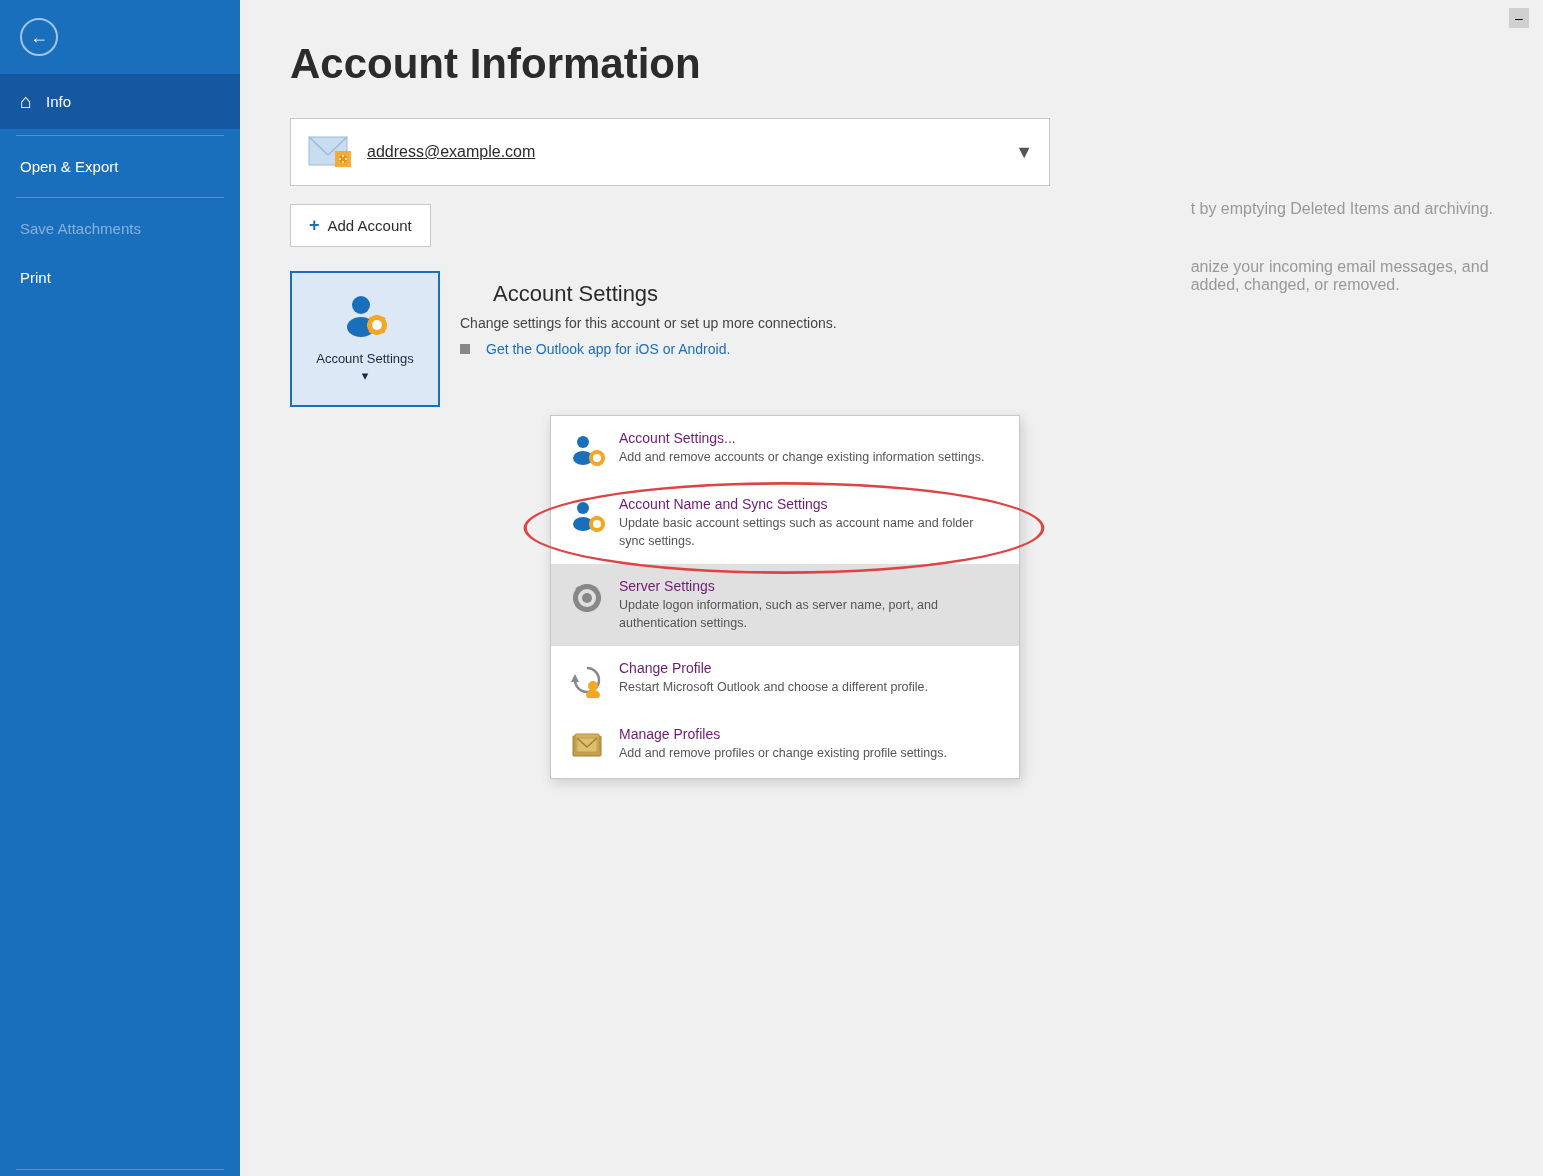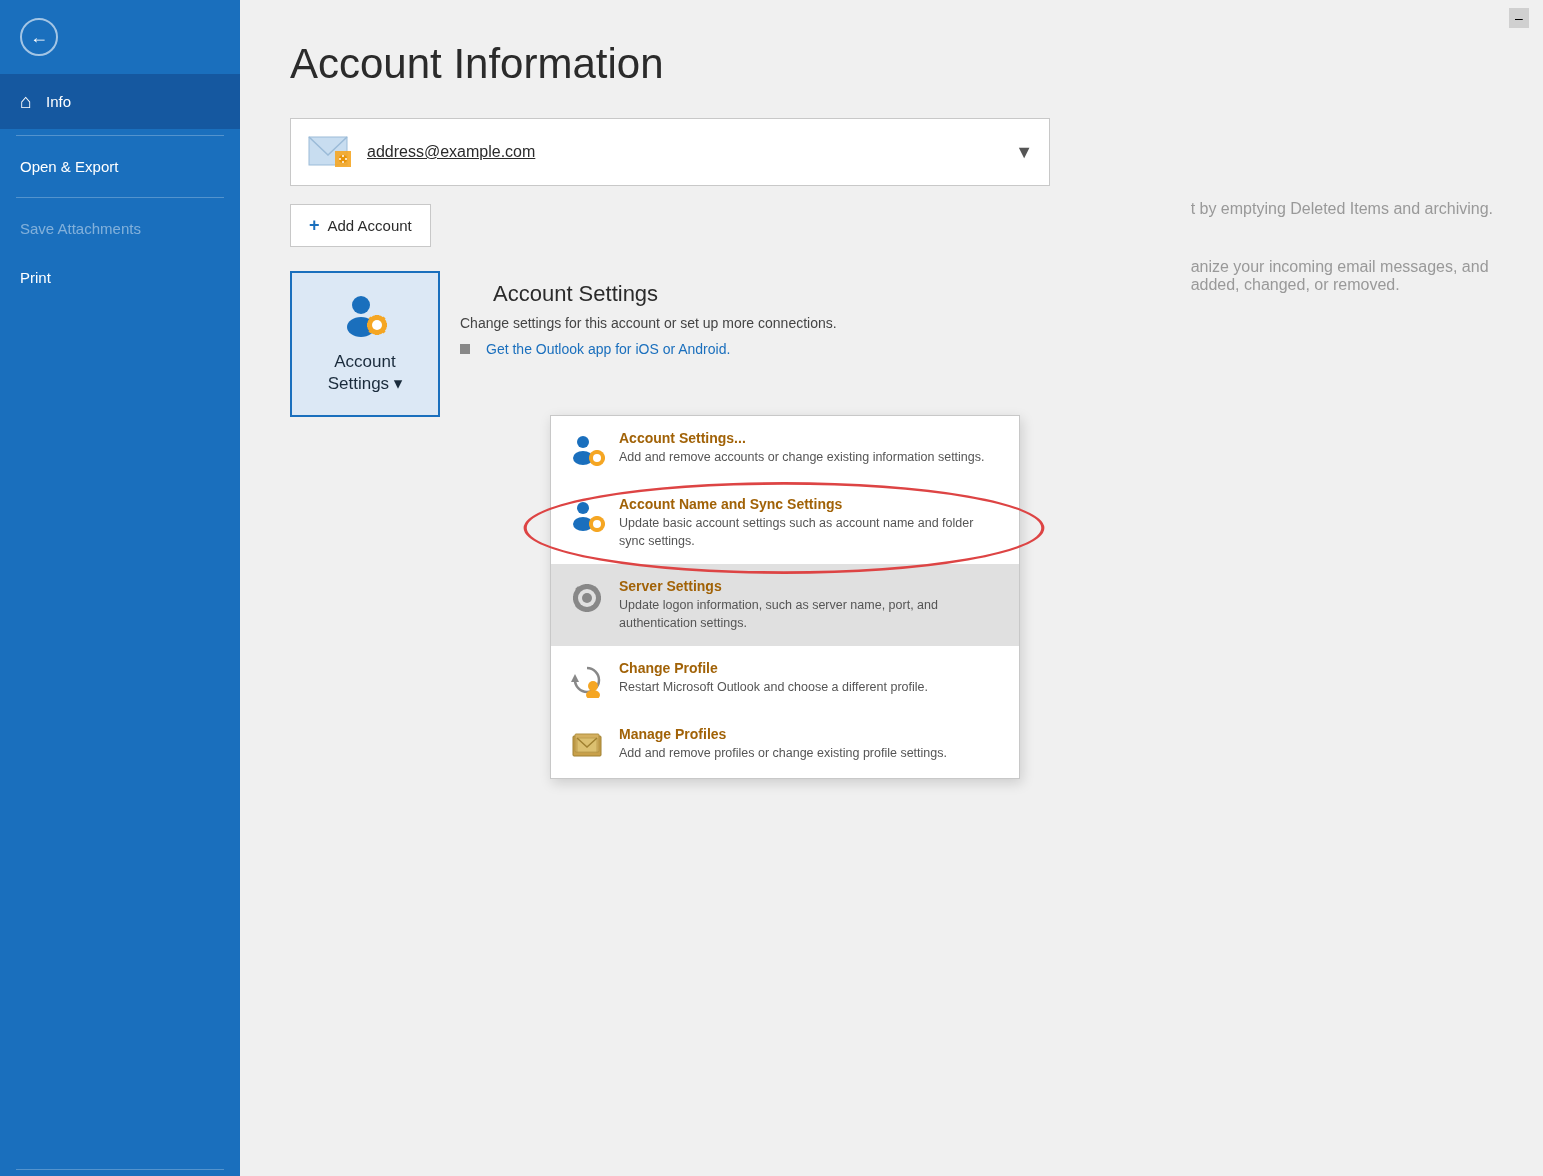--- a/index.html
+++ b/index.html
@@ -80,21 +80,21 @@
     .main-content {
       flex: 1;
       background: #f0f0f0;
       padding: 40px 50px;
       position: relative;
       overflow: hidden;
     }
 
     .page-title {
       font-size: 42px;
-      font-weight: 400;
+      font-weight: 700;
       color: #2b2b2b;
       margin-bottom: 30px;
     }
 
     
     .account-selector {
       background: white;
       border: 1px solid #c8c8c8;
       display: flex;
       align-items: center;
@@ -156,21 +156,21 @@
       width: 150px;
       cursor: pointer;
       position: relative;
     }
 
     .account-settings-card-icon {
       margin-bottom: 8px;
     }
 
     .account-settings-card-label {
-      font-size: 17px;
+      font-size: 13px;
       color: #1a2b3c;
       text-align: center;
       line-height: 1.3;
     }
 
     
     .settings-info {
       margin-left: 20px;
       display: inline-block;
       vertical-align: top;
@@ -249,22 +249,22 @@
       justify-content: center;
       margin-top: 2px;
     }
 
     .dropdown-item-content {
       flex: 1;
     }
 
     .dropdown-item-title {
       font-size: 14px;
-      font-weight: 700;
-      color: #a16207;
+      font-weight: 400;
+      color: #701a75;
       margin-bottom: 3px;
     }
 
     .dropdown-item-desc {
       font-size: 12.5px;
       color: #555;
       line-height: 1.4;
     }
 
     

